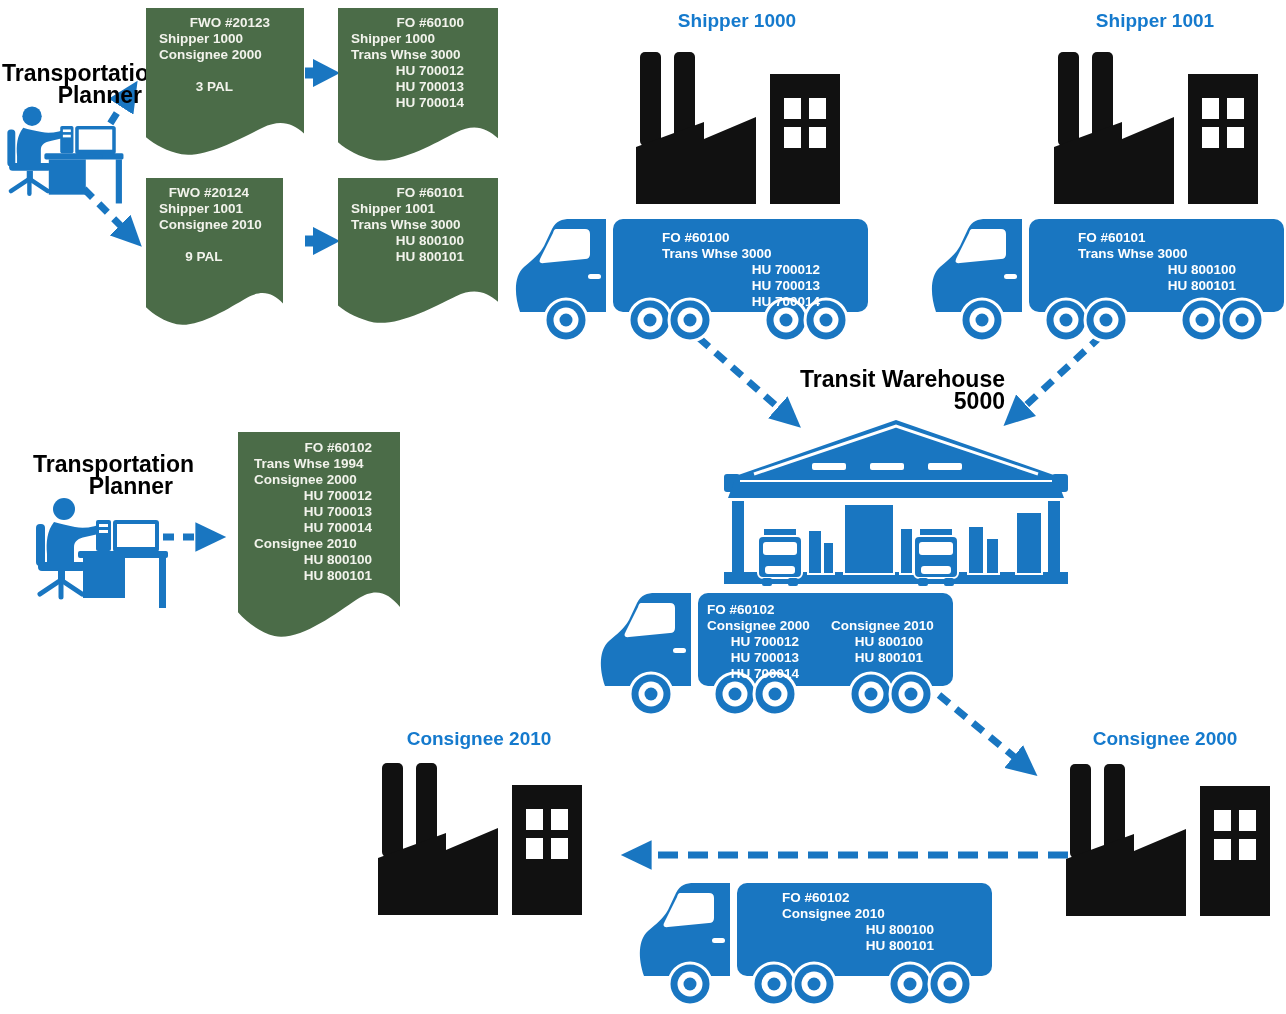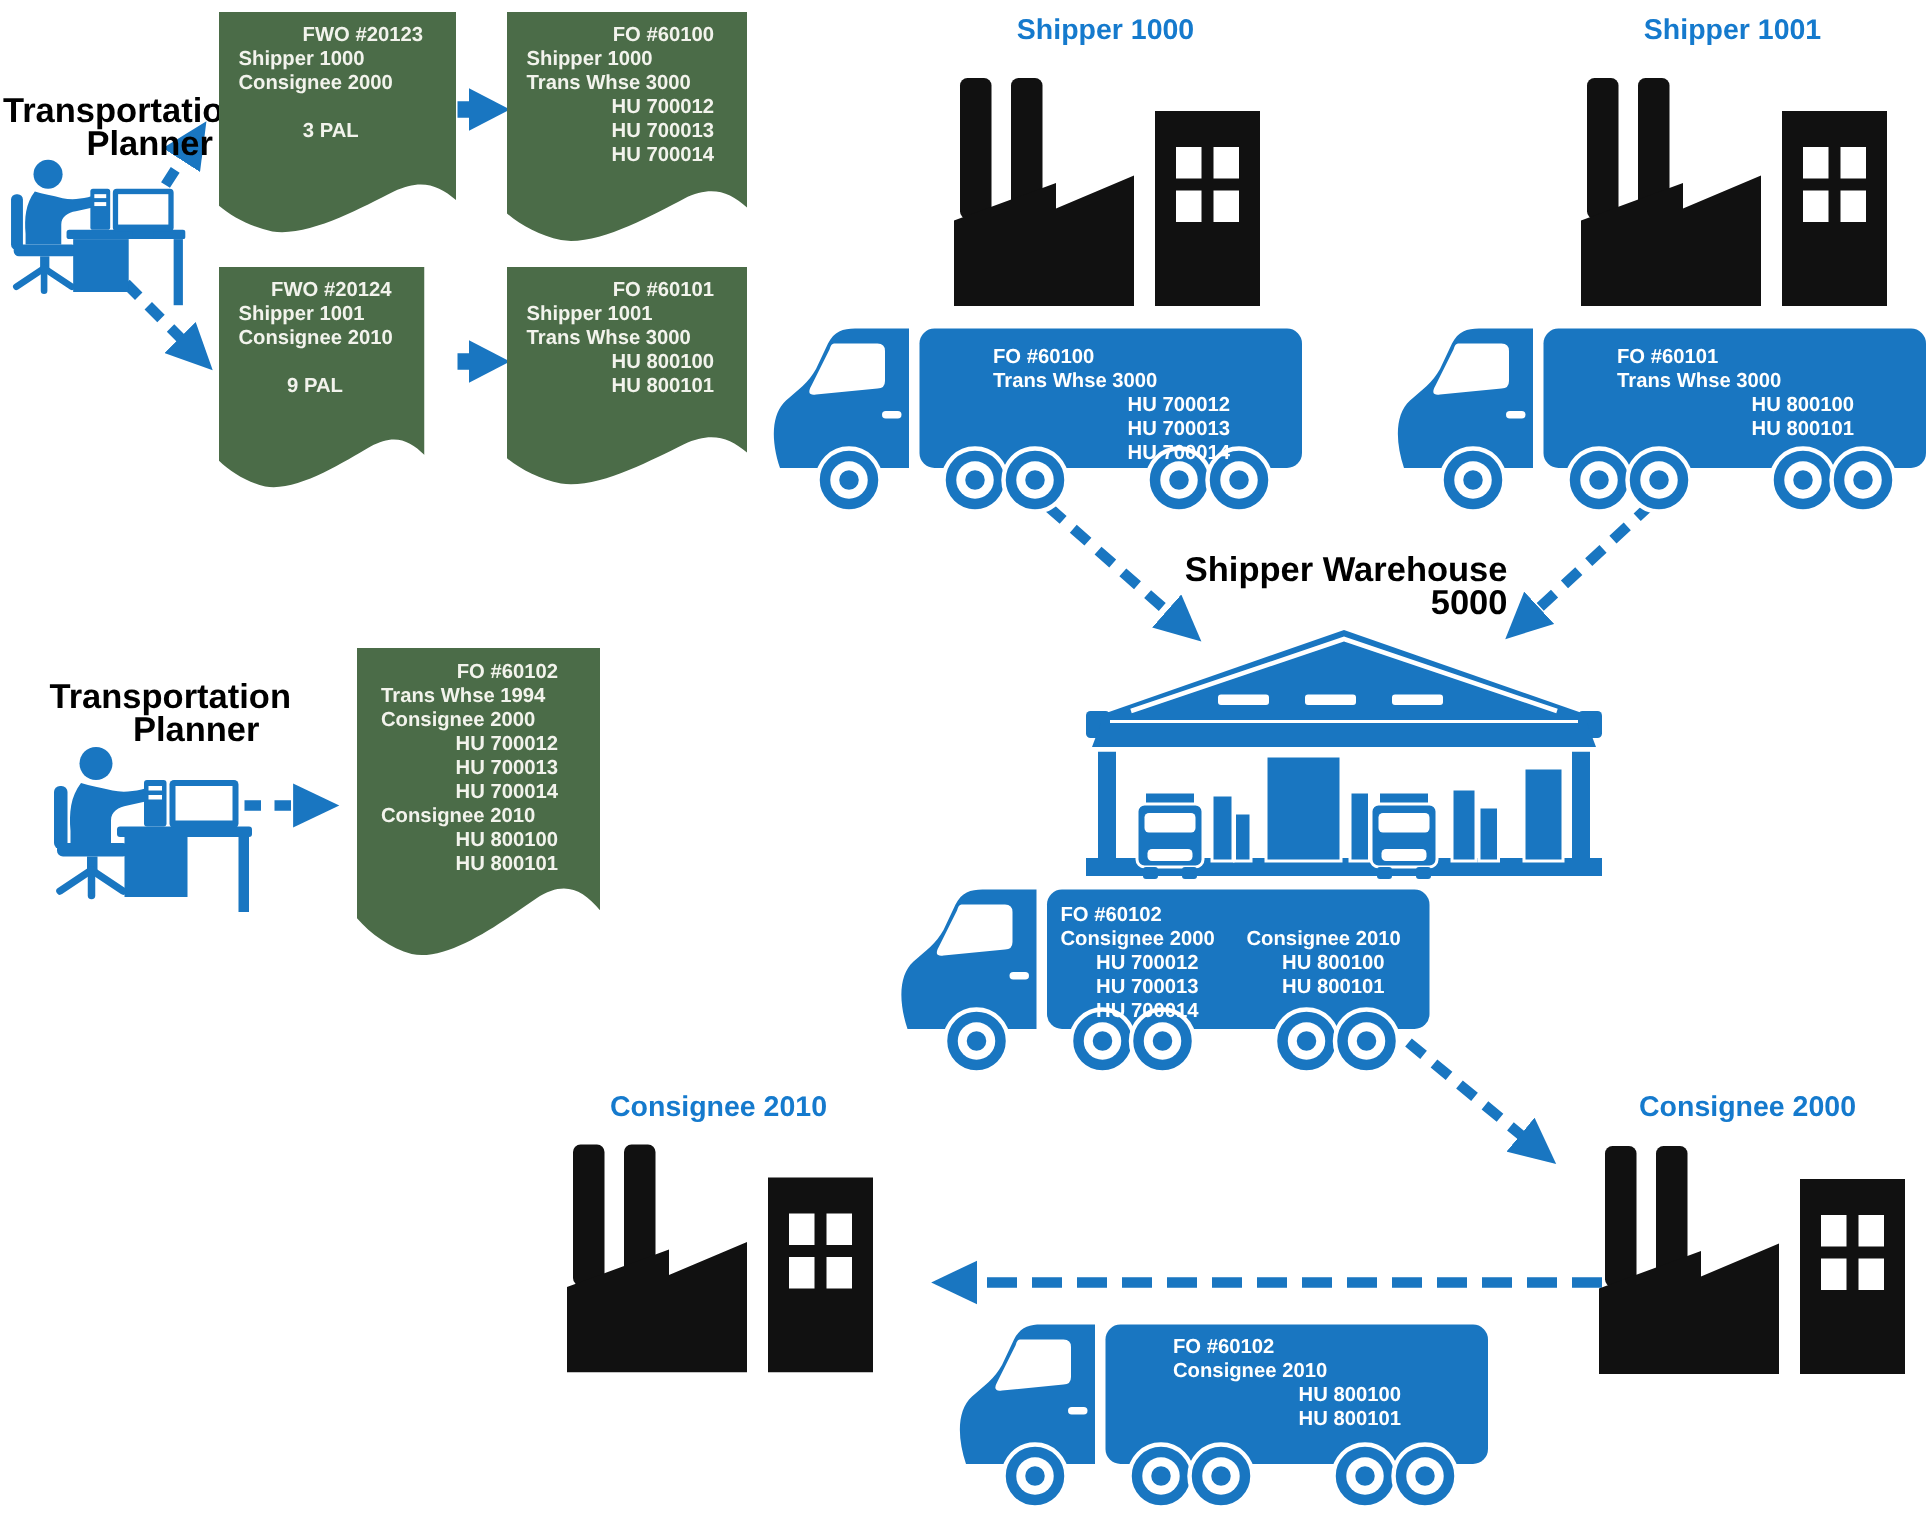--- a/index.html
+++ b/index.html
@@ -3,21 +3,21 @@
 <meta charset="utf-8">
 <style>
   html,body{margin:0;padding:0;background:#fff;}
   .stage{position:relative;width:1286px;height:1014px;background:#ffffff;overflow:hidden;
          font-family:"Liberation Sans",sans-serif;}
   .abs{position:absolute;}
   
   .doc{position:absolute;}
   .doc-bg{position:absolute;left:0;top:0;width:100%;height:100%;}
   .doc-bg path{fill:#4B6C48;}
-  .doc-body{position:absolute;left:0;top:0;right:0;padding:7px 22px 0 13px;
+  .doc-body{position:absolute;left:0;top:0;right:0;padding:7px 34px 0 13px;
             color:#F2F3EC;font-size:13.5px;font-weight:bold;line-height:16px;}
   .dl{white-space:nowrap;}
   .r{text-align:right;} .c{text-align:center;}
   .qty{margin-top:16px;}
   
   .truck{position:absolute;width:360px;height:132px;}
   .truck-text{position:absolute;color:#ffffff;font-size:13.5px;font-weight:bold;line-height:16px;}
   
   .loc-label{position:absolute;color:#157ACD;font-size:19px;font-weight:bold;
              text-align:center;white-space:nowrap;}
@@ -256,21 +256,21 @@
       </svg>
     <div class="truck-text" style="left:152px;top:16px;width:158px">
       <div class="dl">FO #60101</div>
       <div class="dl">Trans Whse 3000</div>
       <div class="dl r">HU 800100</div>
       <div class="dl r">HU 800101</div>
     </div>
   </div>
 
   <div class="small-label" style="left:789px;top:368px;width:216px">
-    <div>Shipper Warehouse</div>
+    <div>Transit Warehouse</div>
     <div>5000</div>
   </div>
   <svg class="abs" style="left:724px;top:418px" width="344" height="172" viewBox="0 0 344 172">
       <use href="#sym-warehouse"></use>
     </svg>
 
   <div class="small-label" style="left:33px;top:453px;width:140px">
     <div>Transportation</div>
     <div>Planner</div>
   </div>

